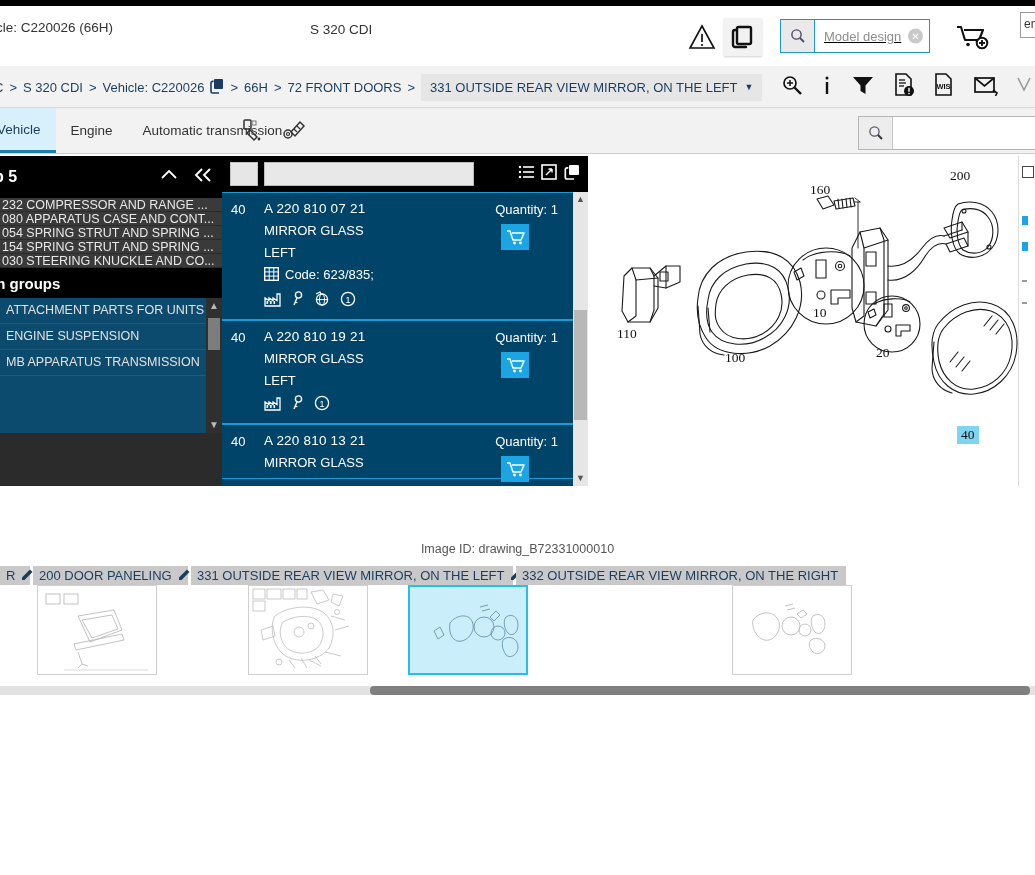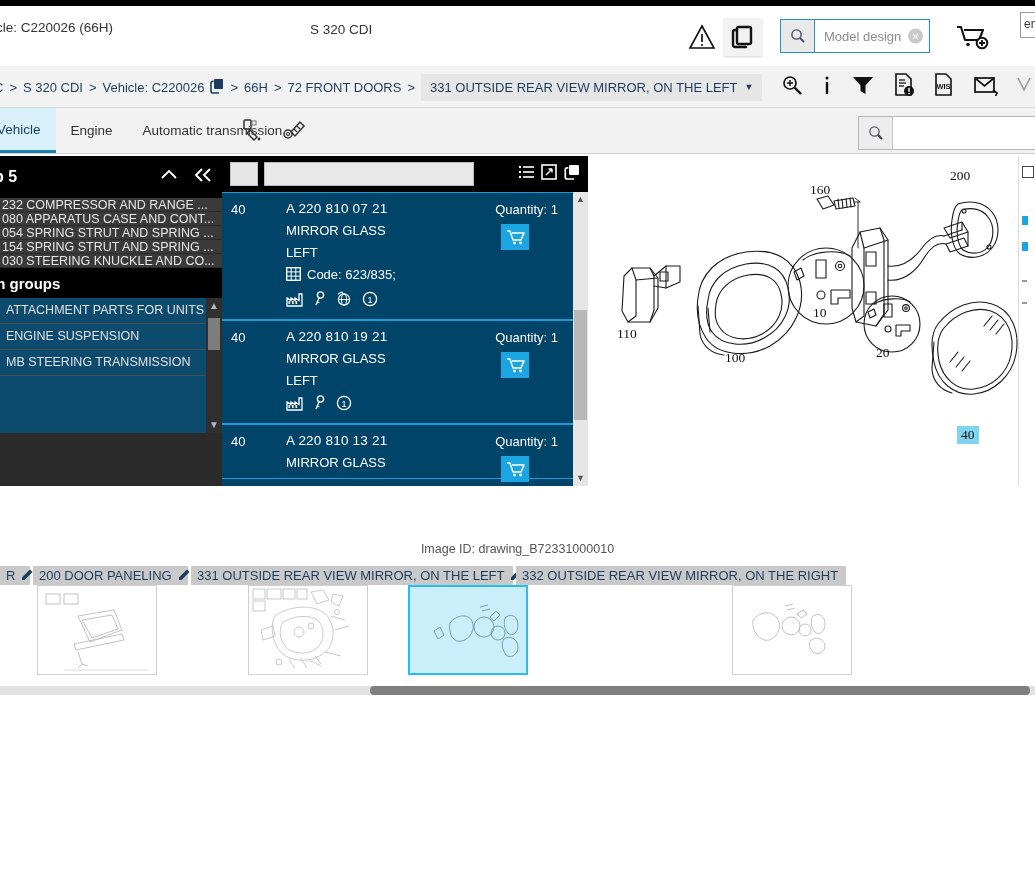--- a/index.html
+++ b/index.html
@@ -21,21 +21,21 @@
 
   .hdr-icons { position:absolute; left:688px; top:8px; height:46px; display:flex; align-items:center; gap:8px; }
   .warn-icon { width:28px; height:28px; display:block; }
   .copy-btn { width:38px; height:38px; background:#f2f2f2; display:flex; align-items:center; justify-content:center;
               box-shadow:0 1px 2px rgba(0,0,0,.18); }
 
   .model-search { position:absolute; left:780px; top:13px; width:150px; height:34px;
                   border:1px solid #2196c4; display:flex; background:#fff; }
   .ms-btn { width:34px; height:32px; background:#e9e9e9; border-right:1px solid #2196c4;
             display:flex; align-items:center; justify-content:center; }
-  .ms-field { flex:1; position:relative; display:flex; align-items:center; padding-left:9px; }
+  .ms-field { flex:1; position:relative; display:flex; align-items:center; padding-left:9px;text-decoration:underline; }
   .ms-text { font-size:13px; color:#8d8d8d; }
   .ms-clear { position:absolute; right:6px; top:50%; transform:translateY(-50%);
               width:15px; height:15px; border-radius:50%; background:#c9c9c9; color:#fff;
               font-size:10px; line-height:15px; text-align:center; }
   .cart-hdr { position:absolute; left:955px; top:17px; }
 
   .lang-box { position:absolute; left:1020px; top:6px; width:22px; height:26px; border:1px solid #999;
               background:#fff; font-size:12px; color:#333; padding:4px 0 0 3px; overflow:hidden; }
 
   
@@ -86,21 +86,21 @@
   
   .parts { position:absolute; left:222px; top:156px; width:366px; height:330px; background:#004a70; }
   .parts-top { height:36px; background:#000; display:flex; align-items:center; padding:0 8px; gap:6px; }
   .pt-small { width:28px; height:24px; background:#e6e6e6; border:1px solid #c2c2c2; }
   .pt-input { flex:1; height:24px; background:#e8e8e8; border:1px solid #bdbdbd; max-width:210px; }
   .pt-icons { margin-left:auto; display:flex; gap:7px; align-items:center; color:#fff; }
   .parts-body { position:relative; height:294px; background:#00446a; overflow:hidden; }
   .part-row { position:relative; padding:8px 0 8px 0; border-bottom:1px solid #1c9ad6;
               border-top:1px solid #1c9ad6; color:#fff; }
   .pr-idx { position:absolute; left:9px; top:9px; font-size:13px; color:#fff; }
-  .pr-main { margin-left:64px; }
+  .pr-main { margin-left:42px; }
   .pr-num { font-size:13.5px; letter-spacing:.2px; }
   .pr-desc { font-size:13px; margin-top:7px; }
   .pr-side { font-size:13px; margin-top:7px; }
   .pr-code { font-size:13px; margin-top:7px; display:flex; gap:6px; }
   .pr-icons { margin-top:7px; display:flex; gap:10px; align-items:center; }
   .pr-qty { position:absolute; right:30px; top:9px; font-size:13px; }
   .pr-cart { position:absolute; right:59px; top:31px; width:28px; height:26px; background:#1ba5e2;
              display:flex; align-items:center; justify-content:center; }
   .parts-scroll { position:absolute; right:0; top:0; width:15px; height:294px; background:#e6e6e6; }
   .ps-arrow { height:15px; text-align:center; line-height:15px; font-size:9px; color:#555; background:#e6e6e6;}
@@ -320,21 +320,21 @@
       <div class="sb-item">232 COMPRESSOR AND RANGE ...</div>
       <div class="sb-item">080 APPARATUS CASE AND CONT...</div>
       <div class="sb-item">054 SPRING STRUT AND SPRING ...</div>
       <div class="sb-item">154 SPRING STRUT AND SPRING ...</div>
       <div class="sb-item">030 STEERING KNUCKLE AND CO...</div>
     </div>
     <div class="sb-sub-head">in groups</div>
     <div class="sb-sub-wrap">
       <div class="sb-sub-item">ATTACHMENT PARTS FOR UNITS</div>
       <div class="sb-sub-item">ENGINE SUSPENSION</div>
-      <div class="sb-sub-item">MB STEERING TRANSMISSION</div>
+      <div class="sb-sub-item">MB APPARATUS TRANSMISSION</div>
       <div class="sb-scroll">
         <div class="sb-sc-arrow">▲</div>
         <div class="sb-sc-thumb"></div>
         <div class="sb-sc-arrow" style="position:absolute;bottom:0;left:0;width:16px;">▼</div>
       </div>
     </div>
   </div>
 
   <div class="parts">
     <div class="parts-top">

